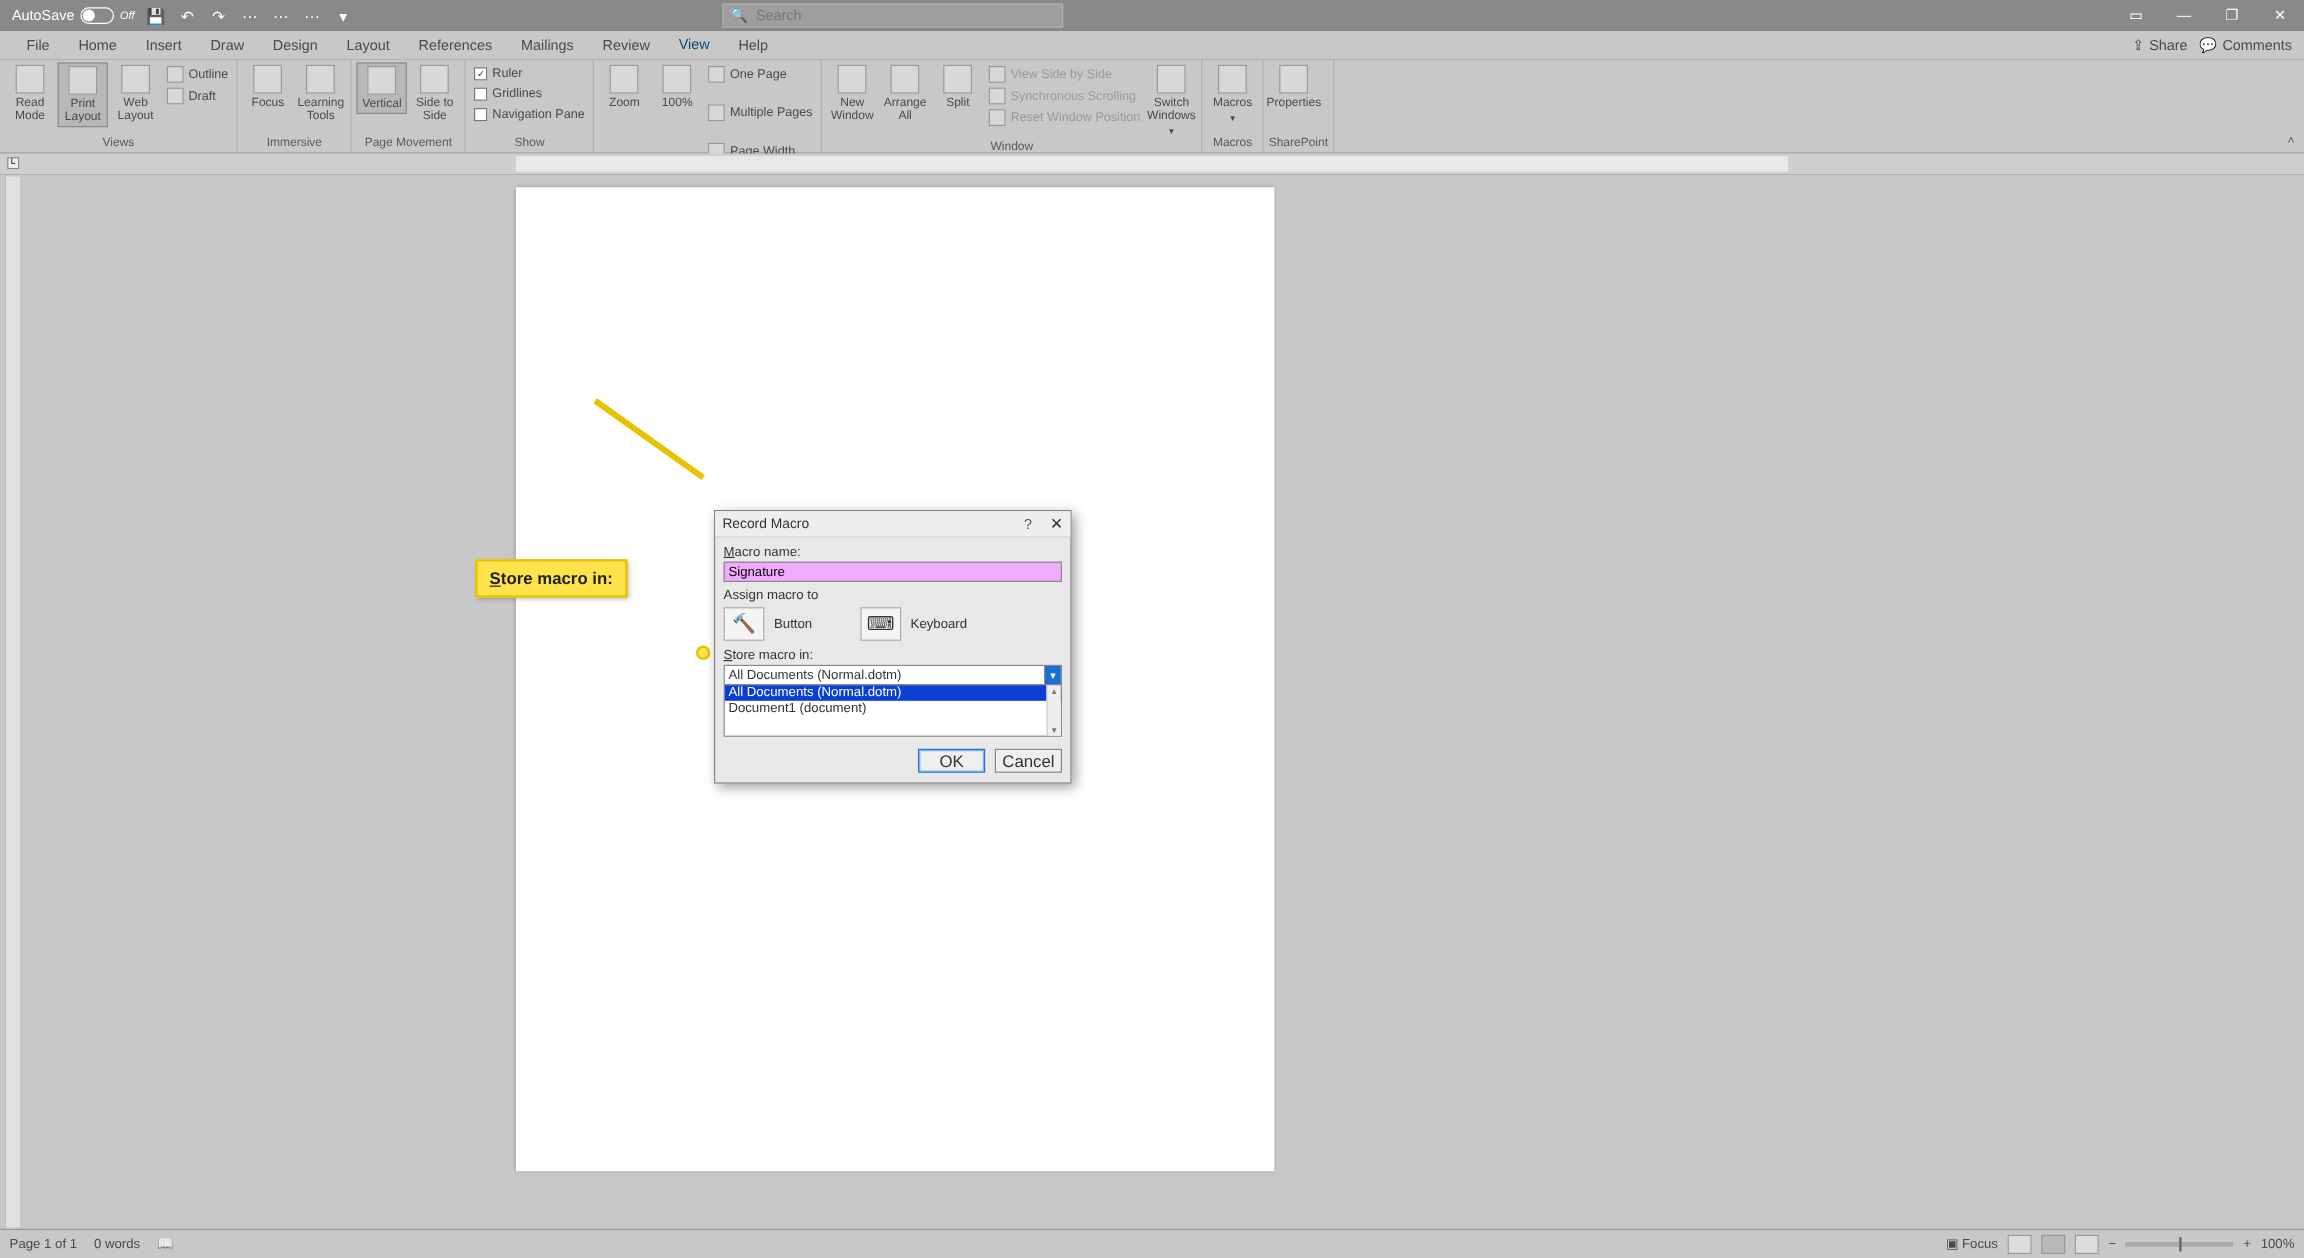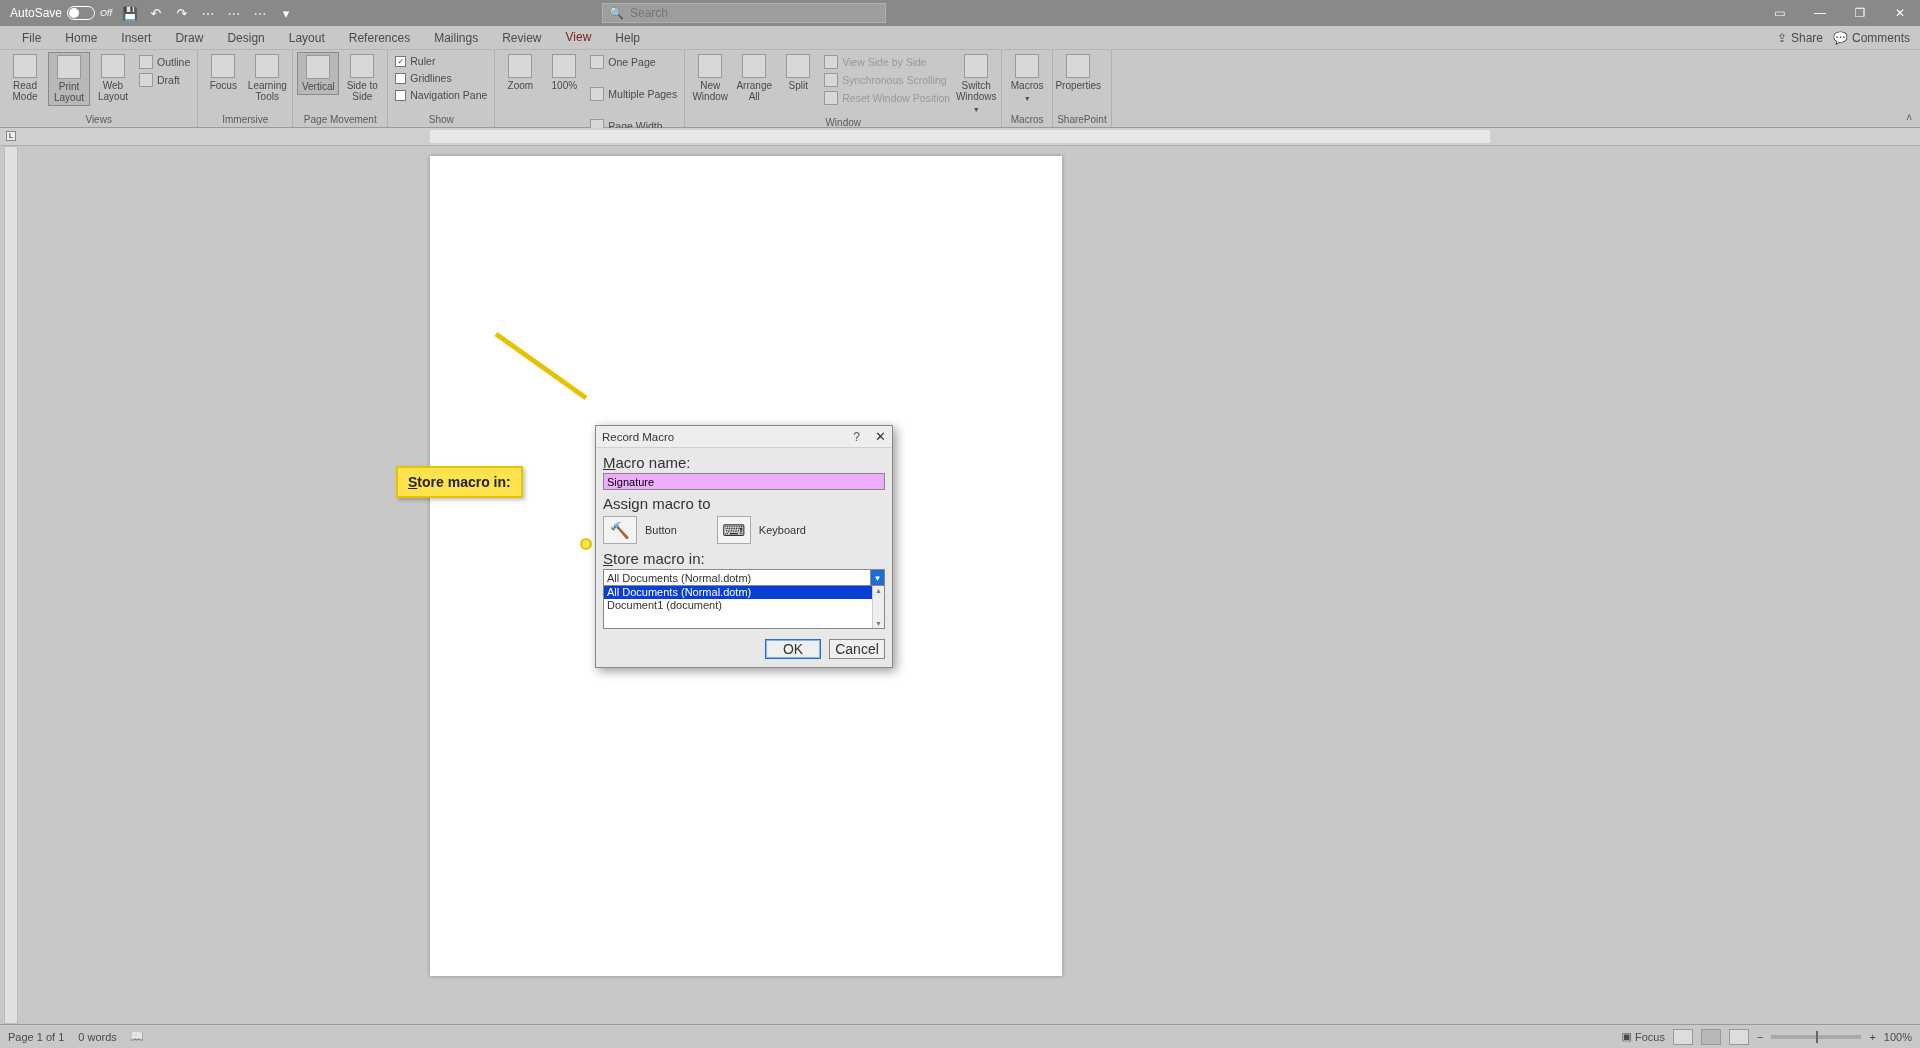--- a/index.html
+++ b/index.html
@@ -14,21 +14,21 @@
 .qat-icon { width: 16px; height: 16px; display: flex; align-items: center; justify-content: center; color: #fff; font-size: 13px; }
 .titlebar .doc-title { position: absolute; left: 50%; transform: translateX(-260px); }
 .titlebar .search { position: absolute; left: 602px; width: 284px; height: 20px; background: #9e9e9e; border: 1px solid #b0b0b0; display: flex; align-items: center; padding: 0 6px; gap: 6px; }
 .titlebar .search input { background: transparent; border: none; color: #4c1d95; font-size: 12px; outline: none; flex: 1; }
 .titlebar .winbtns { position: absolute; right: 0; display: flex; }
 .winbtn { width: 40px; height: 26px; display: flex; align-items: center; justify-content: center; font-size: 12px; }
 
 
 .tabs { height: 24px; background: #c8c8c8; display: flex; align-items: center; padding-left: 10px; gap: 0; border-bottom: 1px solid #b5b5b5; position: relative; }
 .tab { padding: 8px 12px; font-size: 12px; color: #4a4a4a; cursor: pointer; }
-.tab.active { border-bottom: 2px solid #5a5a5a; color: #7f1d1d; }
+.tab.active { border-bottom: 2px solid #5a5a5a; color: #0c4a6e; }
 .tabs .right-actions { position: absolute; right: 10px; display: flex; gap: 10px; align-items: center; }
 .right-action { font-size: 12px; color: #4a4a4a; display: flex; align-items: center; gap: 4px; }
 
 
 .ribbon { height: 78px; background: #c8c8c8; display: flex; border-bottom: 1px solid #9a9a9a; position: relative; }
 .ribbon-group { display: flex; flex-direction: column; border-right: 1px solid #b0b0b0; padding: 2px 4px 0 4px; }
 .ribbon-group .group-content { flex: 1; display: flex; align-items: flex-start; gap: 2px; }
 .ribbon-group .group-label { font-size: 10px; color: #5a5a5a; text-align: center; padding-bottom: 2px; }
 .rbtn-large { display: flex; flex-direction: column; align-items: center; justify-content: flex-start; width: 42px; padding: 2px 2px; font-size: 10px; color: #4a4a4a; gap: 2px; text-align: center; line-height: 11px; }
 .rbtn-large.selected { background: #b8b8b8; border: 1px solid #8a8a8a; }
@@ -53,21 +53,21 @@
 .callout { position: absolute; left: 396px; top: 320px; background: #ffe34d; border: 2px solid #e6c200; padding: 6px 10px; font-size: 14px; font-weight: 600; color: #222; box-shadow: 2px 2px 4px rgba(0,0,0,.25); z-index: 5; }
 .callout .ul { text-decoration: underline; }
 .callout-dot { position: absolute; width: 12px; height: 12px; background: #ffe34d; border: 2px solid #e6c200; border-radius: 50%; z-index: 6; left: 580px; top: 392px; }
 
 
 .dialog { position: absolute; left: 595px; top: 279px; width: 298px; background: #e8e8e8; border: 1px solid #888; box-shadow: 3px 3px 10px rgba(0,0,0,.4); z-index: 10; font-size: 11px; color: #333; }
 .dialog .dlg-title { height: 22px; display: flex; align-items: center; padding: 0 6px; font-size: 11.5px; background: #eee; border-bottom: 1px solid #d0d0d0; position: relative; }
 .dlg-title .dlg-help { position: absolute; right: 32px; font-size: 12px; color: #555; }
 .dlg-title .dlg-close { position: absolute; right: 6px; font-size: 13px; color: #333; }
 .dialog .dlg-body { padding: 6px 7px 8px 7px; }
-.dlg-label { font-size: 15px; margin-bottom: 2px; }
+.dlg-label { font-size: 11px; margin-bottom: 2px; }
 .dlg-label .ul { text-decoration: underline; }
 .dlg-input { width: 100%; height: 17px; border: 1px solid #888; background: #f0abfc; font-size: 11px; padding: 0 3px; }
 .assign-row { display: flex; gap: 40px; margin: 4px 0 6px 0; }
 .assign-btn { display: flex; align-items: center; gap: 8px; }
 .assign-icon { width: 34px; height: 28px; border: 1px solid #aaa; background: #f4f4f4; display: flex; align-items: center; justify-content: center; font-size: 16px; }
 .combo { position: relative; width: 100%; height: 17px; border: 1px solid #888; background: #fff; display: flex; align-items: center; }
 .combo .combo-text { flex: 1; padding: 0 3px; font-size: 11px; }
 .combo .combo-btn { width: 14px; height: 100%; background: #1a6fd6; color: #fff; display: flex; align-items: center; justify-content: center; font-size: 9px; border-left: 1px solid #888; }
 .listbox { width: 100%; height: 44px; border: 1px solid #888; background: #fff; margin-top: -1px; position: relative; }
 .listbox .lb-item { padding: 0 3px; font-size: 11px; line-height: 13px; }

